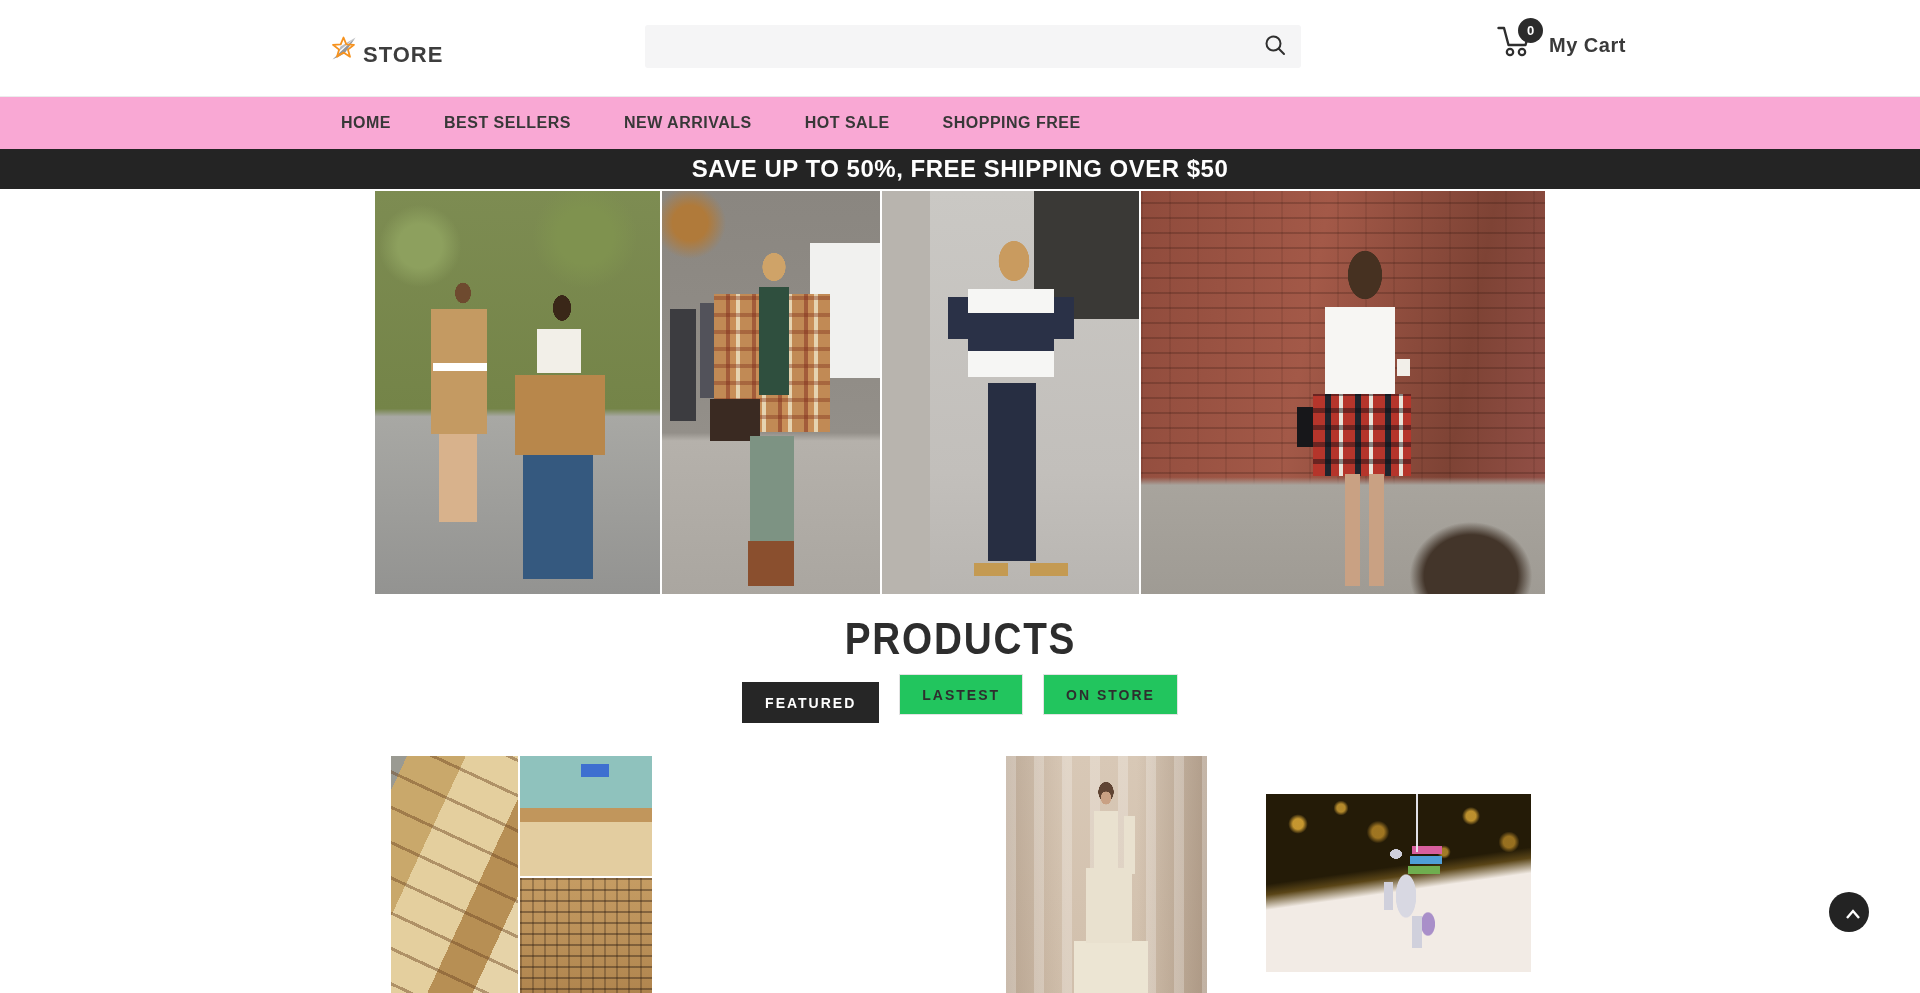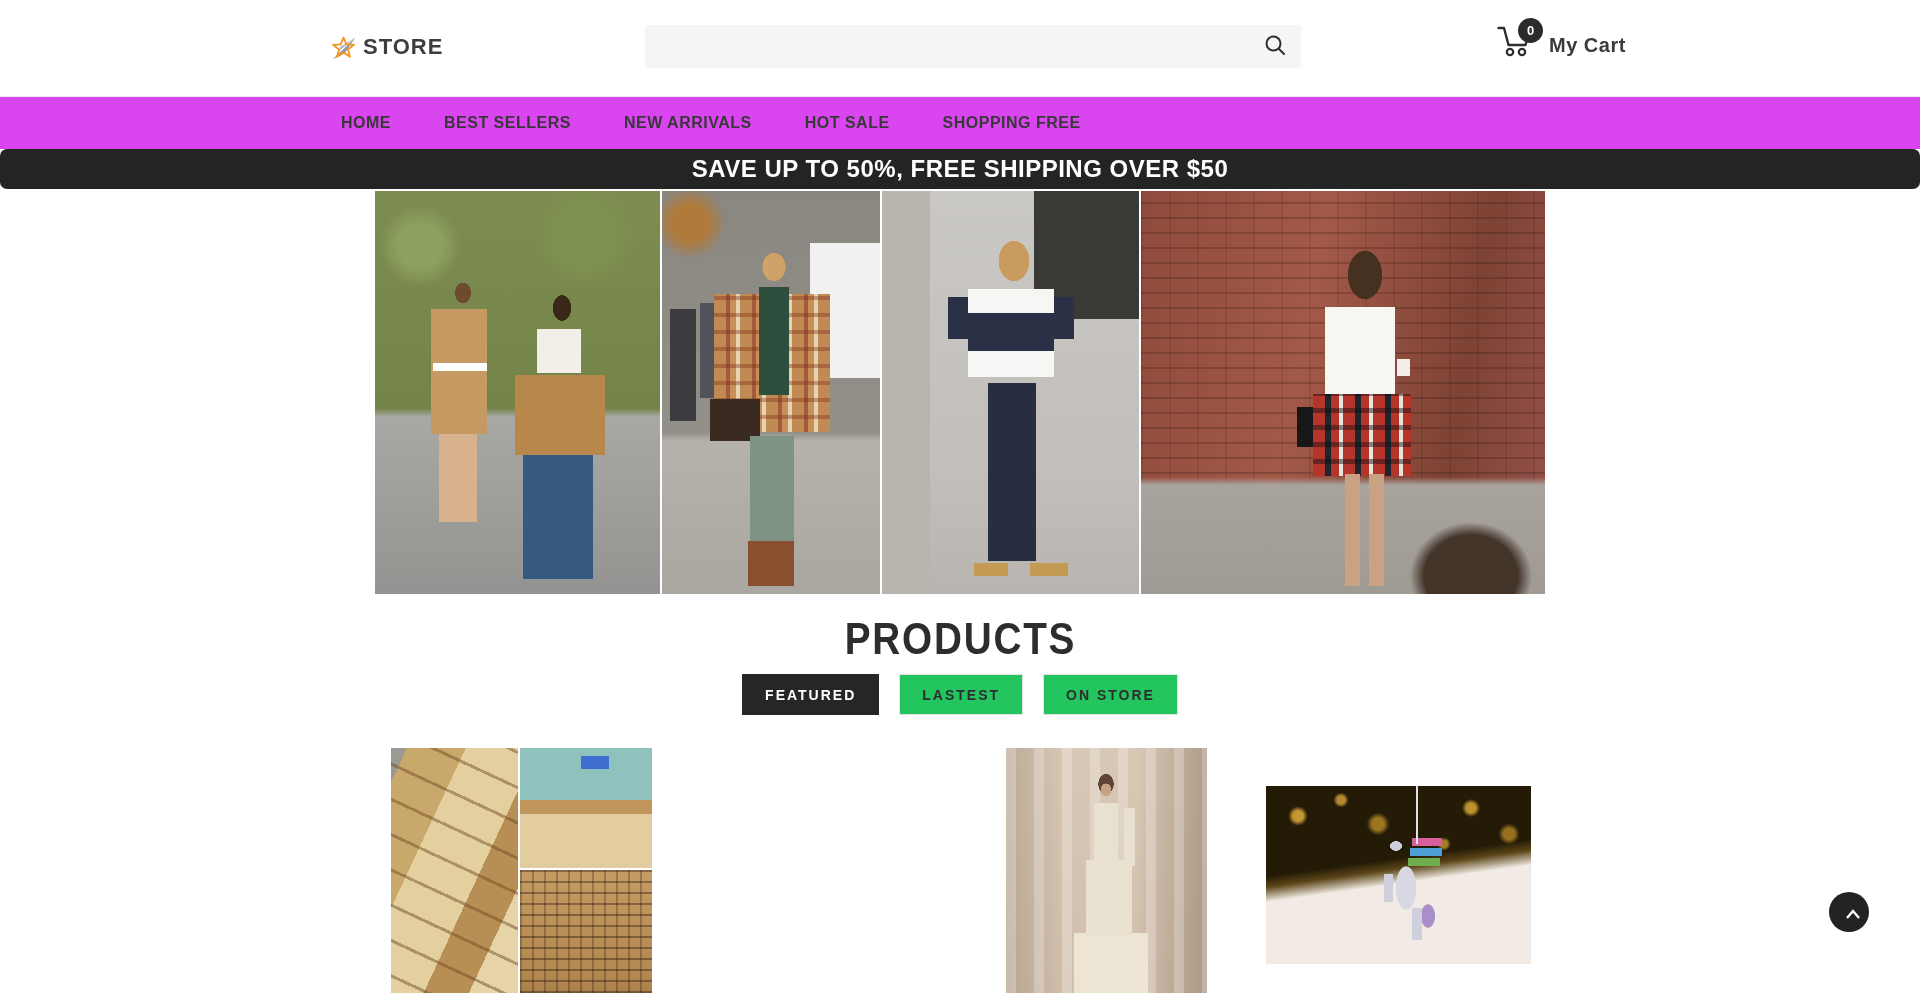--- a/index.html
+++ b/index.html
@@ -2,42 +2,42 @@
 <html><head>
 <meta charset="utf-8">
 <style>
   * { margin:0; padding:0; box-sizing:border-box; }
   html,body { width:1920px; height:993px; overflow:hidden; background:#fff;
     font-family:"Liberation Sans", sans-serif; }
   .page { position:relative; width:1920px; height:993px; background:#fff; }
 
   
   .header { position:relative; height:97px; background:#fff; border-bottom:1px solid #ececec; }
-  .logo { position:absolute; left:328px; top:34px; display:flex; align-items:flex-start; gap:5px; cursor:pointer; }
+  .logo { position:absolute; left:328px; top:34px; display:flex; align-items:flex-end; gap:5px; cursor:pointer; }
   .logo-text { font-size:22px; font-weight:700; color:#3d3d3d; letter-spacing:1px; }
   .searchbar { position:absolute; left:645px; top:25px; width:656px; height:43px;
     background:#f5f5f6; border-radius:3px; display:flex; align-items:center; }
   .searchbar input { flex:1; height:100%; border:none; outline:none; background:transparent;
     padding:0 14px; font-size:15px; color:#333; }
   .search-btn { width:52px; height:100%; border:none; background:transparent; cursor:pointer;
     display:flex; align-items:center; justify-content:center; }
   .cart-area { position:absolute; left:1495px; top:22px; display:flex; align-items:flex-end; gap:10px; cursor:pointer; }
   .cart-wrap { position:relative; width:44px; height:38px; }
   .cart-badge { position:absolute; top:-4px; right:-4px; width:25px; height:25px; border-radius:50%;
     background:#2b2b2b; color:#fff; font-size:13px; font-weight:700;
     display:flex; align-items:center; justify-content:center; }
   .cart-label { font-size:20px; font-weight:700; color:#3a3a3a; letter-spacing:.5px; padding-bottom:3px; }
 
   
-  .nav { height:52px; display:flex; align-items:center; gap:53px; padding-left:341px; background:#d946ef; }
+  .nav { height:52px; display:flex; align-items:center; gap:53px; padding-left:341px; background:#f9a8d4; }
   .nav-item { font-size:16px; font-weight:700; color:#383838; letter-spacing:.5px; cursor:pointer; white-space:nowrap; }
 
   
   .banner { height:40px; background:#242424; color:#fff; display:flex; align-items:center;
-    justify-content:center; margin-bottom:2px;border-radius:7px; }
+    justify-content:center; margin-bottom:2px; }
   .banner span { font-size:24px; font-weight:700; letter-spacing:.5px; white-space:nowrap; }
 
   
   .hero { margin-left:375px; width:1170px; height:403px; display:flex; }
   .hero-photo { height:403px; }
   .hero-photo + .hero-photo { margin-left:2px; }
   .hp1{ width:285px; background:
     radial-gradient(ellipse 13px 17px at 88px 102px,#6e4a2f 60%,transparent 62%) no-repeat,
     radial-gradient(ellipse 15px 21px at 187px 117px,#3a2718 60%,transparent 62%) no-repeat,
     linear-gradient(#f2efe8,#f2efe8) 162px 138px/44px 44px no-repeat,
@@ -89,21 +89,21 @@
     linear-gradient(100deg,#8f4b3c 0%,#a35948 40%,#7e4335 75%,#96524a 100%); }
 
   
   .products-title { margin-top:20px; text-align:center; }
   .products-title span { display:inline-block; font-size:44px; font-weight:700; color:#2d2d2d;
     letter-spacing:2px; transform:scaleX(.88); }
   .filters { display:flex; justify-content:center; gap:20px; margin-top:10px; }
   .filter { min-width:120px; height:41px; border:1px solid #e3e3e3; background:#22c55e; color:#2e2e2e;
     font-family:"Liberation Sans", sans-serif; font-size:14px; font-weight:700; letter-spacing:2px;
     padding:0 22px; cursor:pointer; }
-  .filter.active { background:#262626; color:#fff; border-color:#262626; }
+  .filter.active { background:#262626; color:#fff; border-color:#262626;margin-top:8px; }
 
   .grid { margin-left:375px; width:1170px; height:252px; margin-top:33px;
     display:grid; grid-template-columns:repeat(4,1fr); }
   .cell { overflow:hidden; display:flex; justify-content:center; align-items:flex-start; height:252px; cursor:pointer; }
   .pimg1{ width:261px; height:300px; background:
     linear-gradient(#3e6fd0,#3e6fd0) 190px 8px/28px 13px no-repeat,
     linear-gradient(180deg,#8fc2bd 0 52px,#c1965c 52px 66px,#e3cda0 66px 120px) 129px 0/132px 120px no-repeat,
     repeating-linear-gradient(0deg,rgba(40,25,15,.4) 0 2px,transparent 2px 11px) 129px 122px/132px 178px no-repeat,
     repeating-linear-gradient(90deg,rgba(40,25,15,.28) 0 2px,transparent 2px 12px) 129px 122px/132px 178px no-repeat,
     linear-gradient(180deg,#c59c63 0%,#b28750 60%,#8f6a3c 100%) 129px 122px/132px 178px no-repeat,

